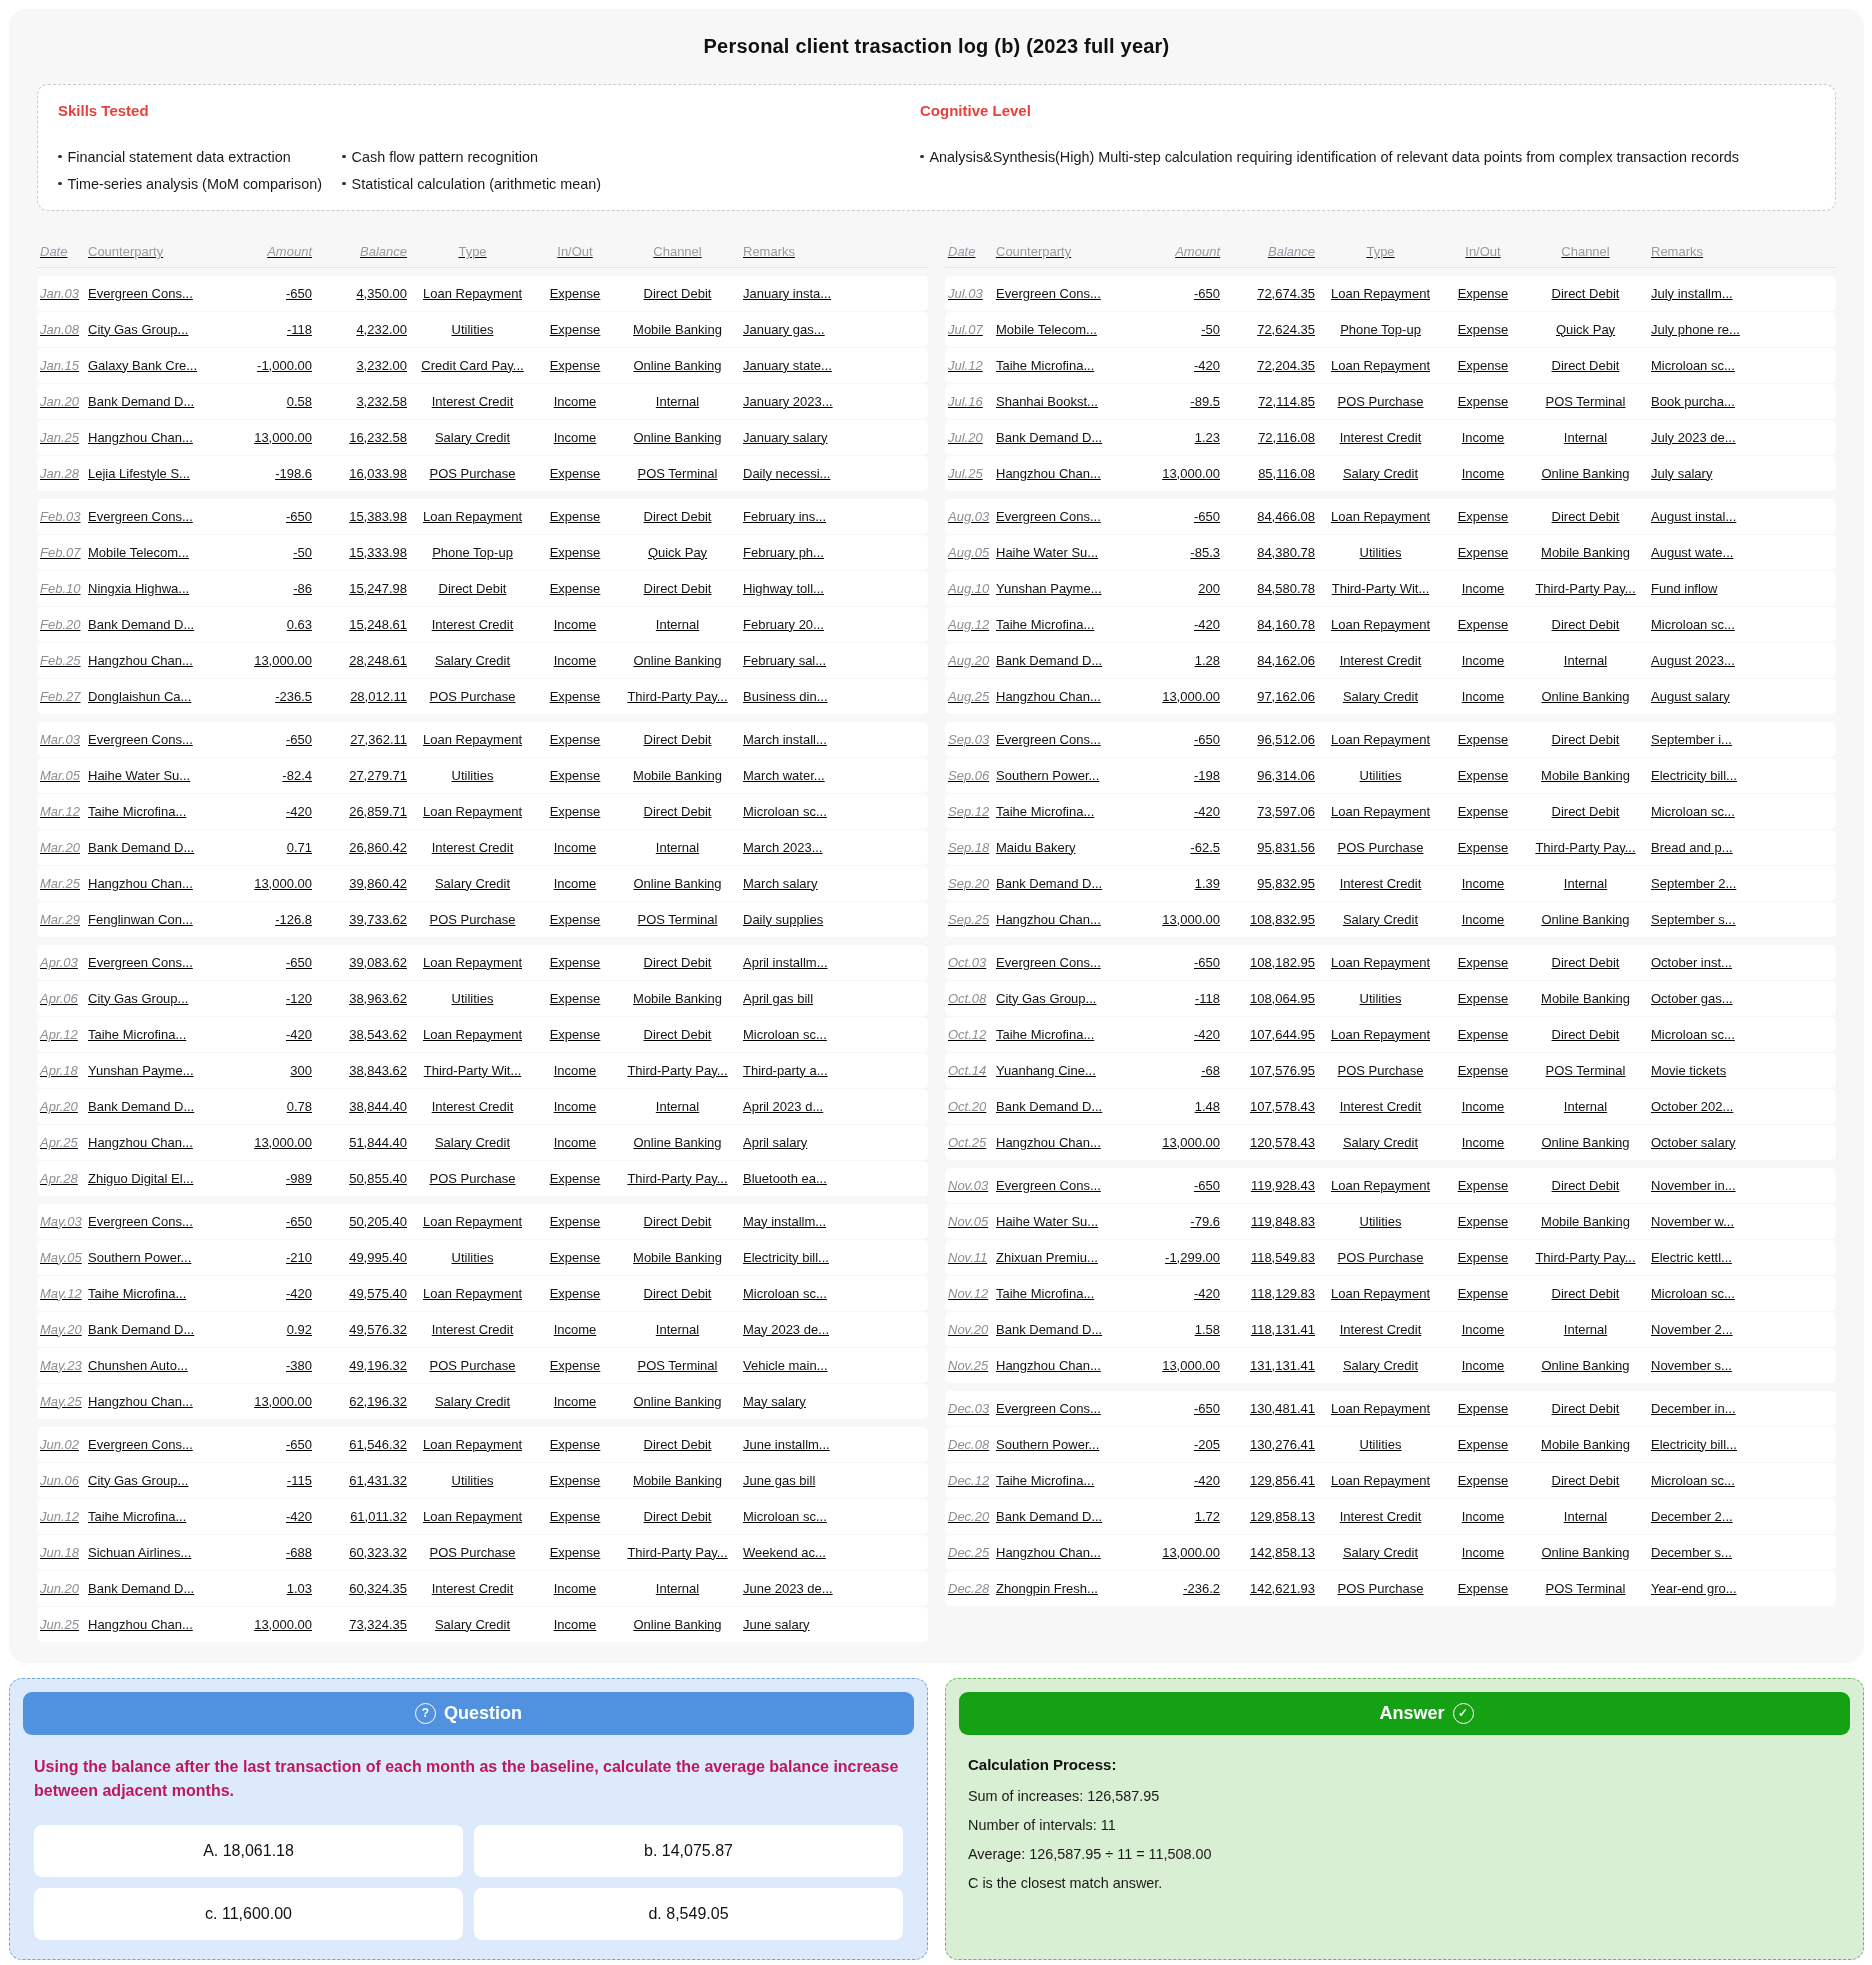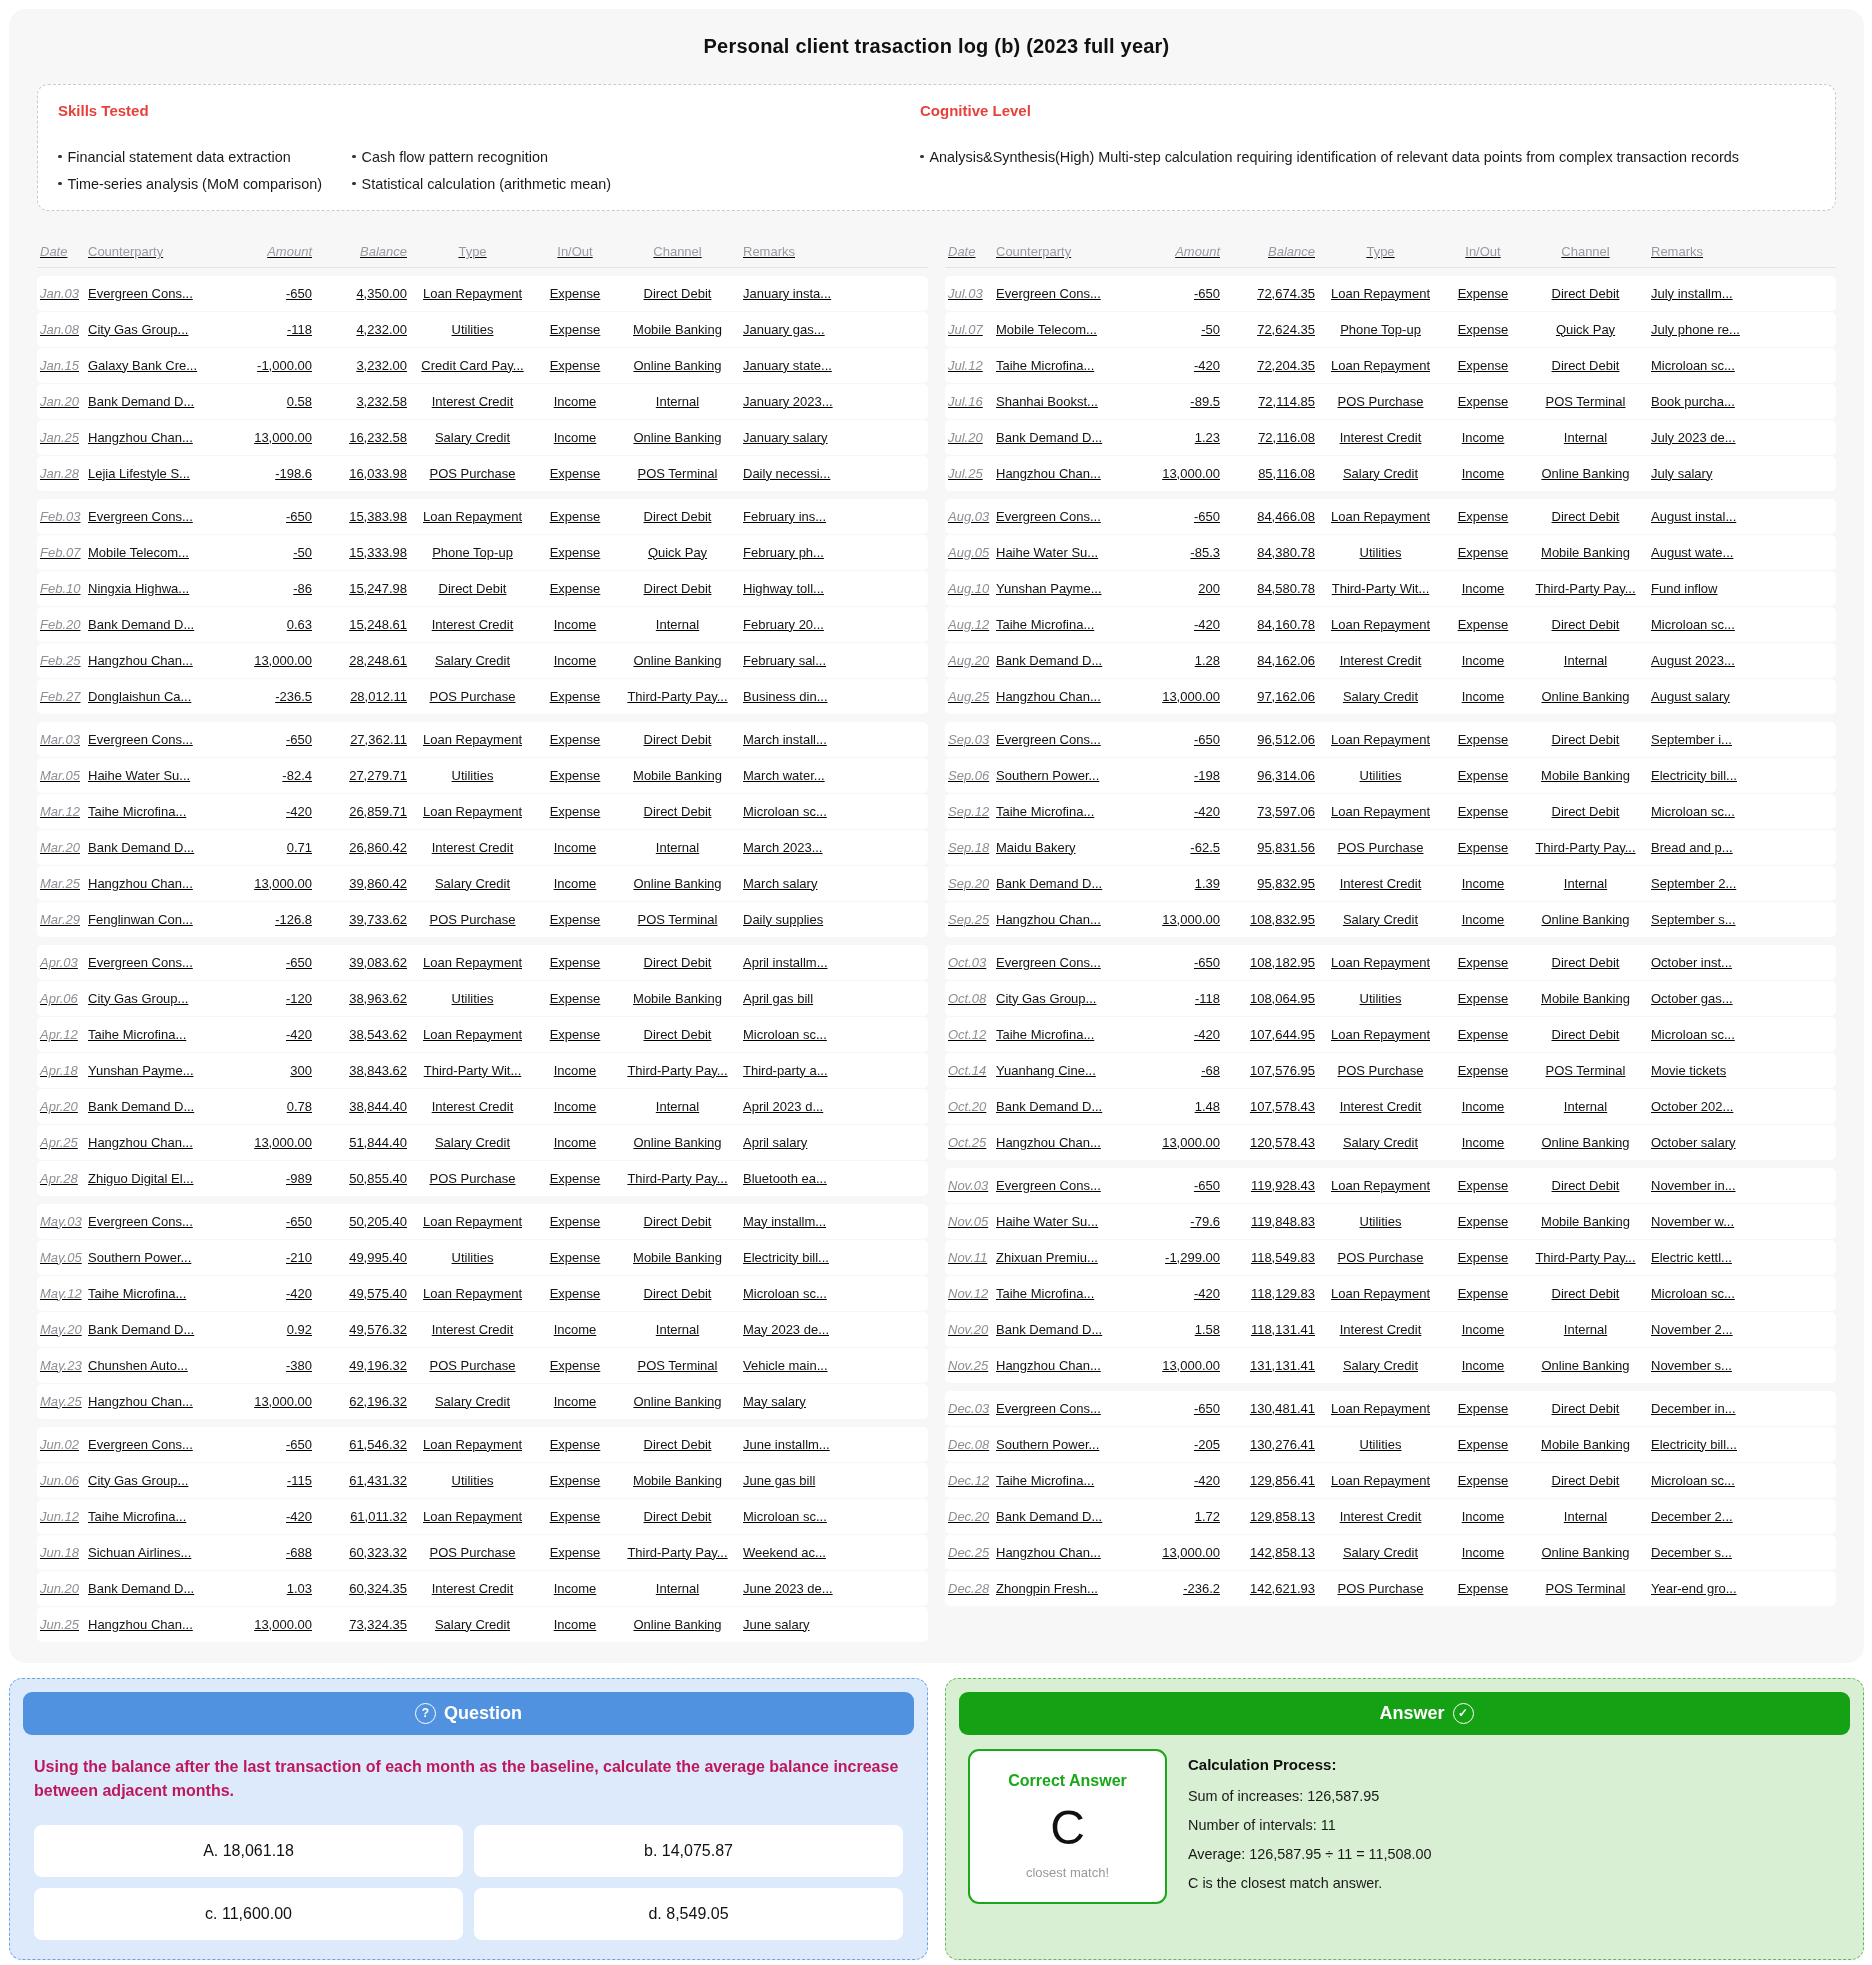--- a/index.html
+++ b/index.html
@@ -37,21 +37,21 @@
     margin-bottom: 26px;
   }
   .meta-col { flex: 1 1 0; min-width:0; }
   .meta-col.left { flex: 0 0 847px; }
   .meta-head {
     color: #e8403a;
     font-weight: bold;
     font-size: 15px;
     margin-bottom: 29px;
   }
-  .meta-list { display: flex; gap: 30px; }
+  .meta-list { display: flex; gap: 20px; }
   .meta-sublist { display: flex; flex-direction: column; gap: 8px; }
   .meta-item {
     display: flex;
     align-items: flex-start;
     gap: 6px;
     font-size: 14.4px;
     color: #1a1a1a;
     line-height: 1.34;
   }
   .bullet {
@@ -1047,25 +1047,20 @@
       </div>
     </div>
   </div>
 
   <div class="panel answer">
     <div class="panel-head">
       <span>Answer</span>
       <span class="icon-circle">✓</span>
     </div>
     <div class="a-body">
-      <div class="correct-card">
-        <div class="correct-label">Correct Answer</div>
-        <div class="correct-letter">C</div>
-        <div class="correct-note">closest match!</div>
-      </div>
       <div class="calc">
         <div class="calc-title">Calculation Process:</div>
         <div class="calc-line">Sum of increases: 126,587.95</div>
         <div class="calc-line">Number of intervals: 11</div>
         <div class="calc-line">Average: 126,587.95 ÷ 11 = 11,508.00</div>
         <div class="calc-line">C is the closest match answer.</div>
       </div>
     </div>
   </div>
 

